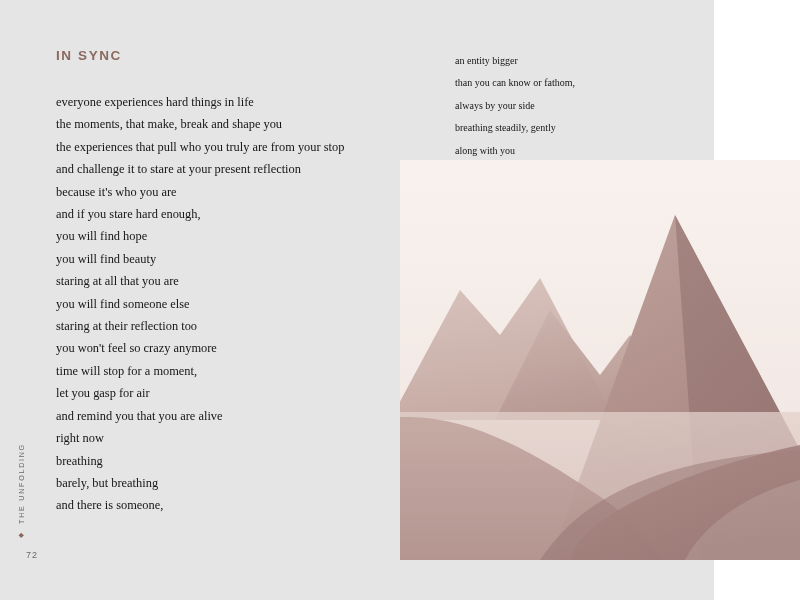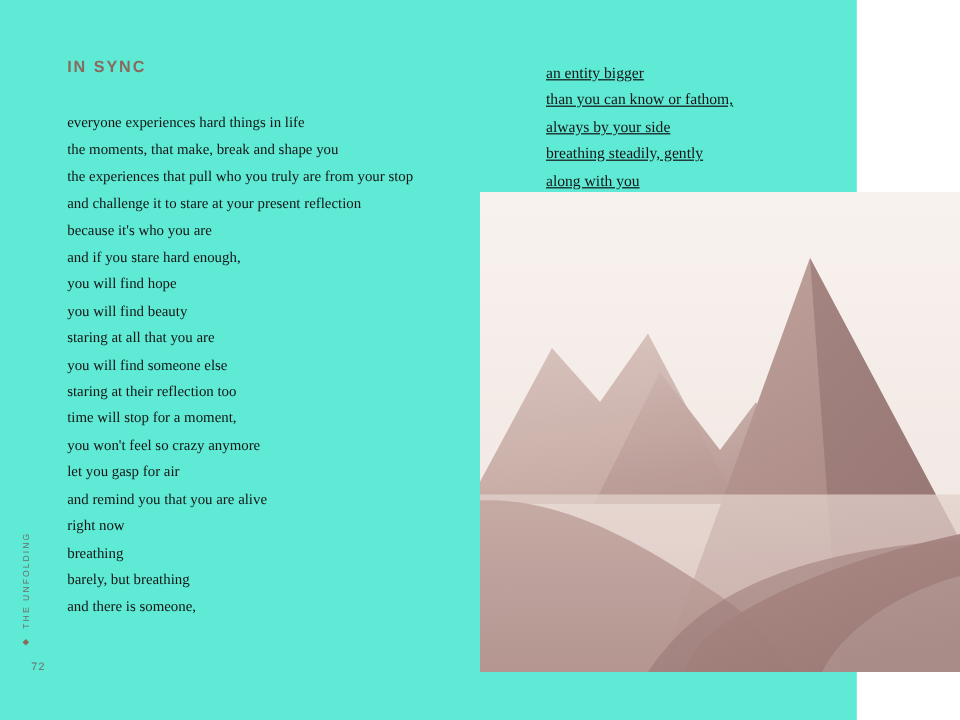--- a/index.html
+++ b/index.html
@@ -11,21 +11,21 @@
     width: 800px;
     height: 600px;
     overflow: hidden;
     font-family: "Liberation Serif", serif;
     color: #1a1a1a;
   }
   .page {
     position: relative;
     width: 714px;
     height: 600px;
-    background: #5eead4;
+    background: #e5e5e5;
   }
 
   
   .left-col {
     position: absolute;
     left: 56px;
     top: 48px;
     width: 330px;
   }
   .poem-title {
@@ -45,23 +45,22 @@
   }
 
   
   .right-col {
     position: absolute;
     left: 455px;
     top: 50px;
     width: 300px;
   }
   .right-col .poem-line {
-    font-size: 13px;
+    font-size: 10px;
     line-height: 22.4px;
-    text-decoration: underline;
   }
 
   
   .running-head {
     position: absolute;
     left: 26px;
     bottom: 62px;
     transform-origin: left bottom;
     transform: rotate(-90deg);
     font-family: "Liberation Sans", sans-serif;
@@ -114,22 +113,22 @@
       <div class="poem-line">the moments, that make, break and shape you</div>
       <div class="poem-line">the experiences that pull who you truly are from your stop</div>
       <div class="poem-line">and challenge it to stare at your present reflection</div>
       <div class="poem-line">because it's who you are</div>
       <div class="poem-line">and if you stare hard enough,</div>
       <div class="poem-line">you will find hope</div>
       <div class="poem-line">you will find beauty</div>
       <div class="poem-line">staring at all that you are</div>
       <div class="poem-line">you will find someone else</div>
       <div class="poem-line">staring at their reflection too</div>
+      <div class="poem-line">you won't feel so crazy anymore</div>
       <div class="poem-line">time will stop for a moment,</div>
-      <div class="poem-line">you won't feel so crazy anymore</div>
       <div class="poem-line">let you gasp for air</div>
       <div class="poem-line">and remind you that you are alive</div>
       <div class="poem-line">right now</div>
       <div class="poem-line">breathing</div>
       <div class="poem-line">barely, but breathing</div>
       <div class="poem-line">and there is someone,</div>
     </div>
   </div>
 
   <div class="right-col">

